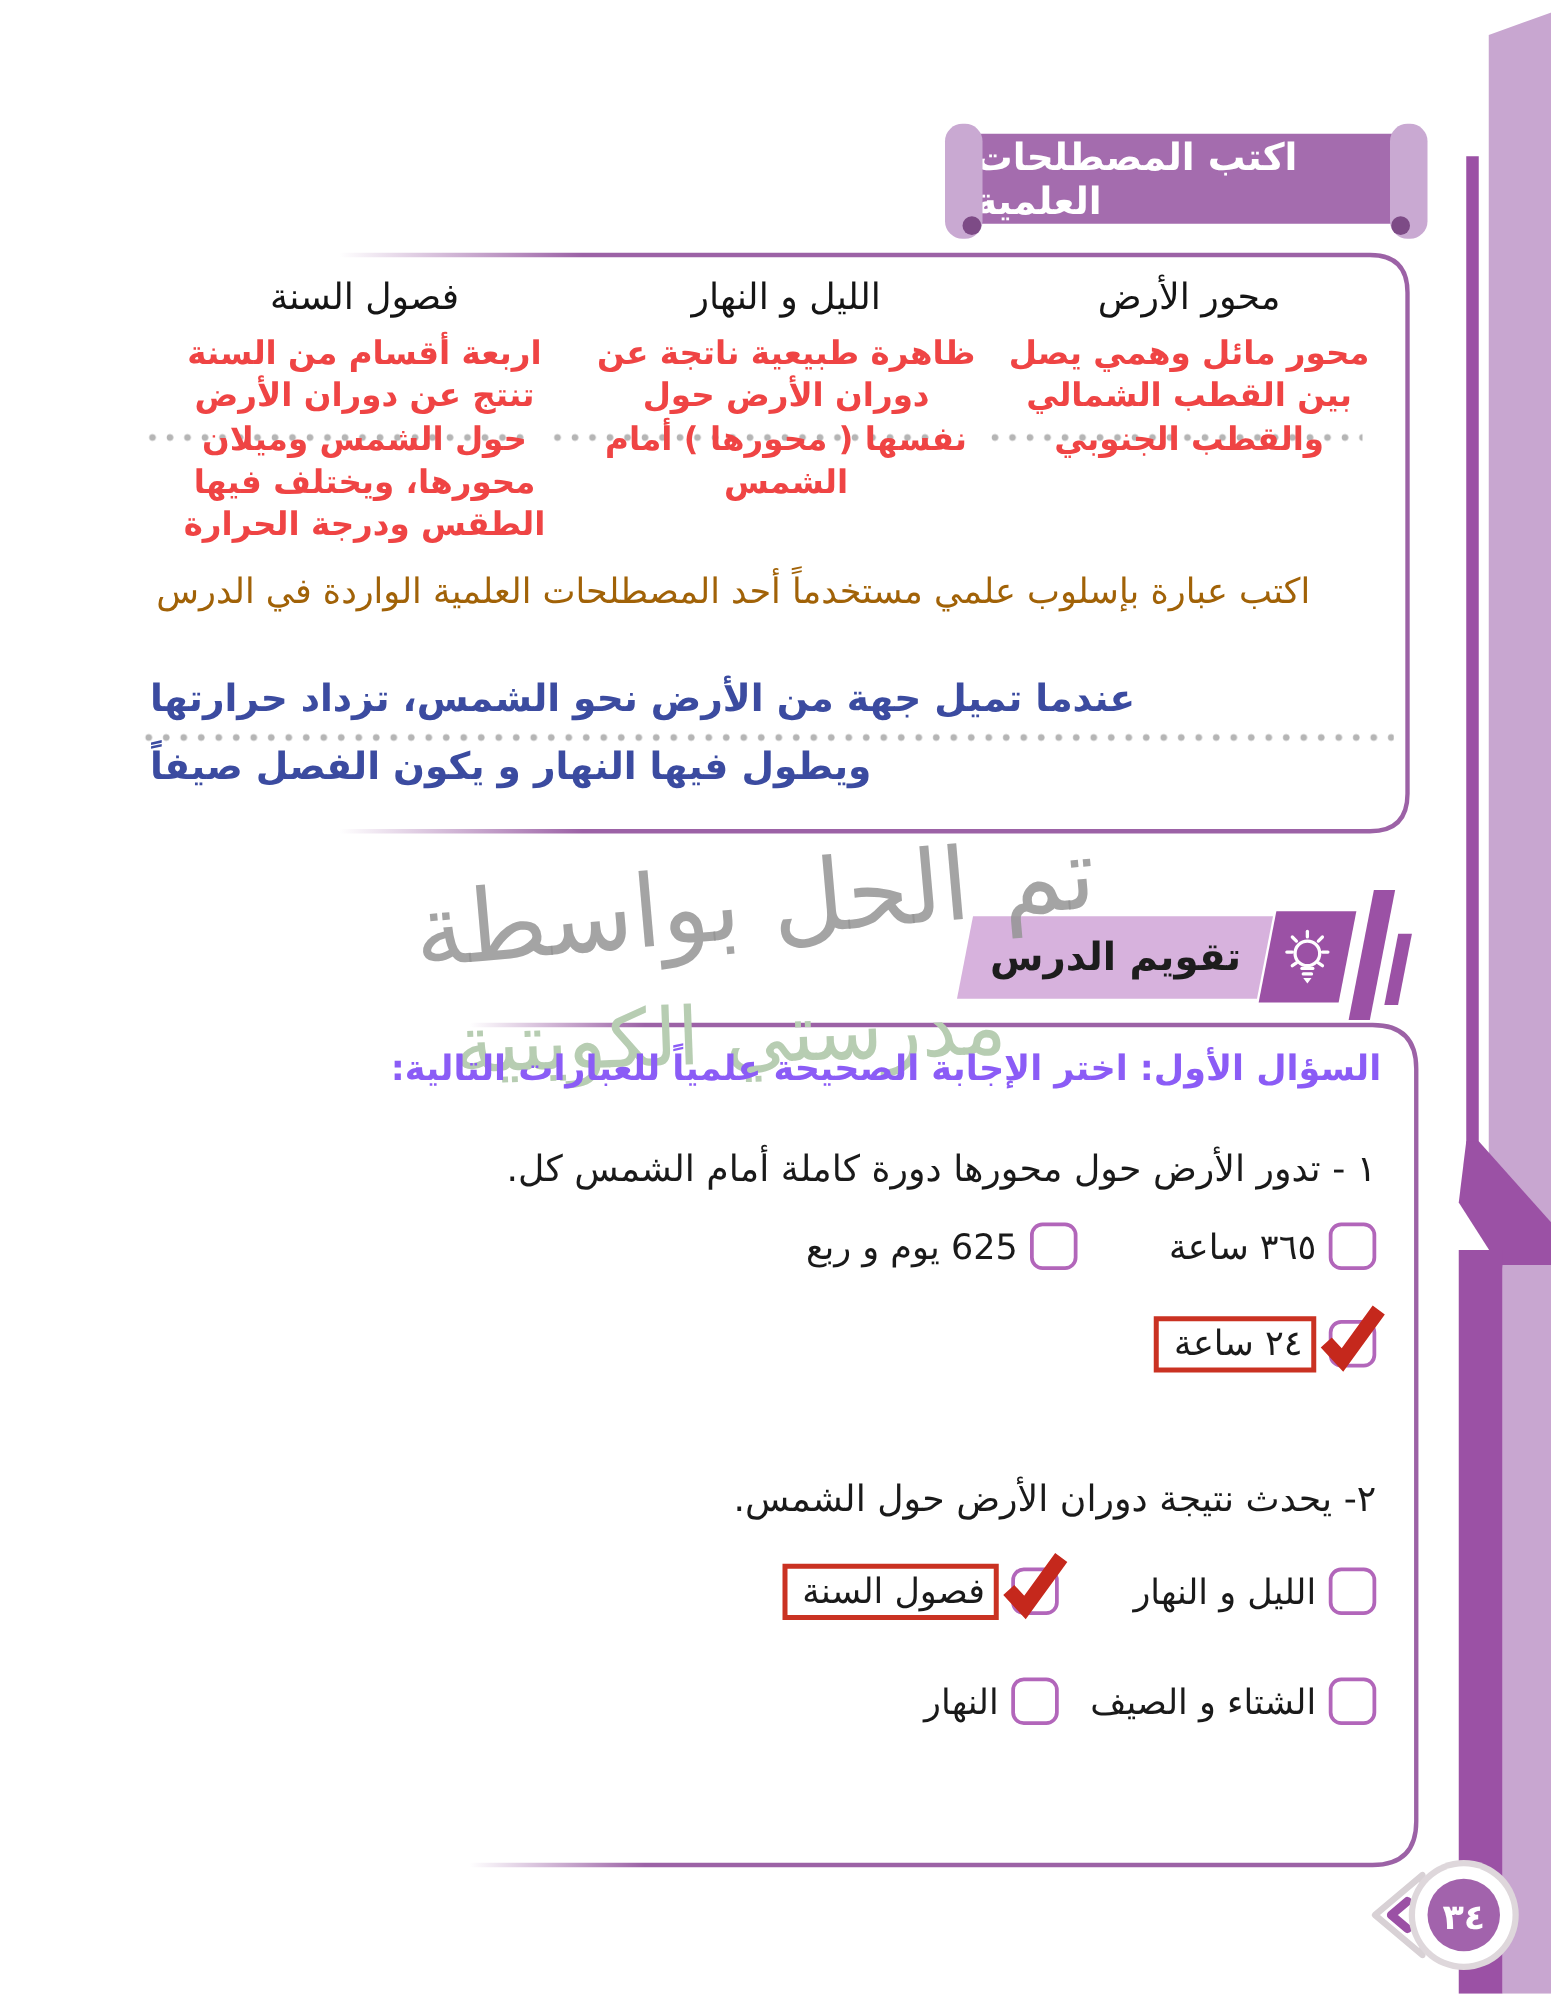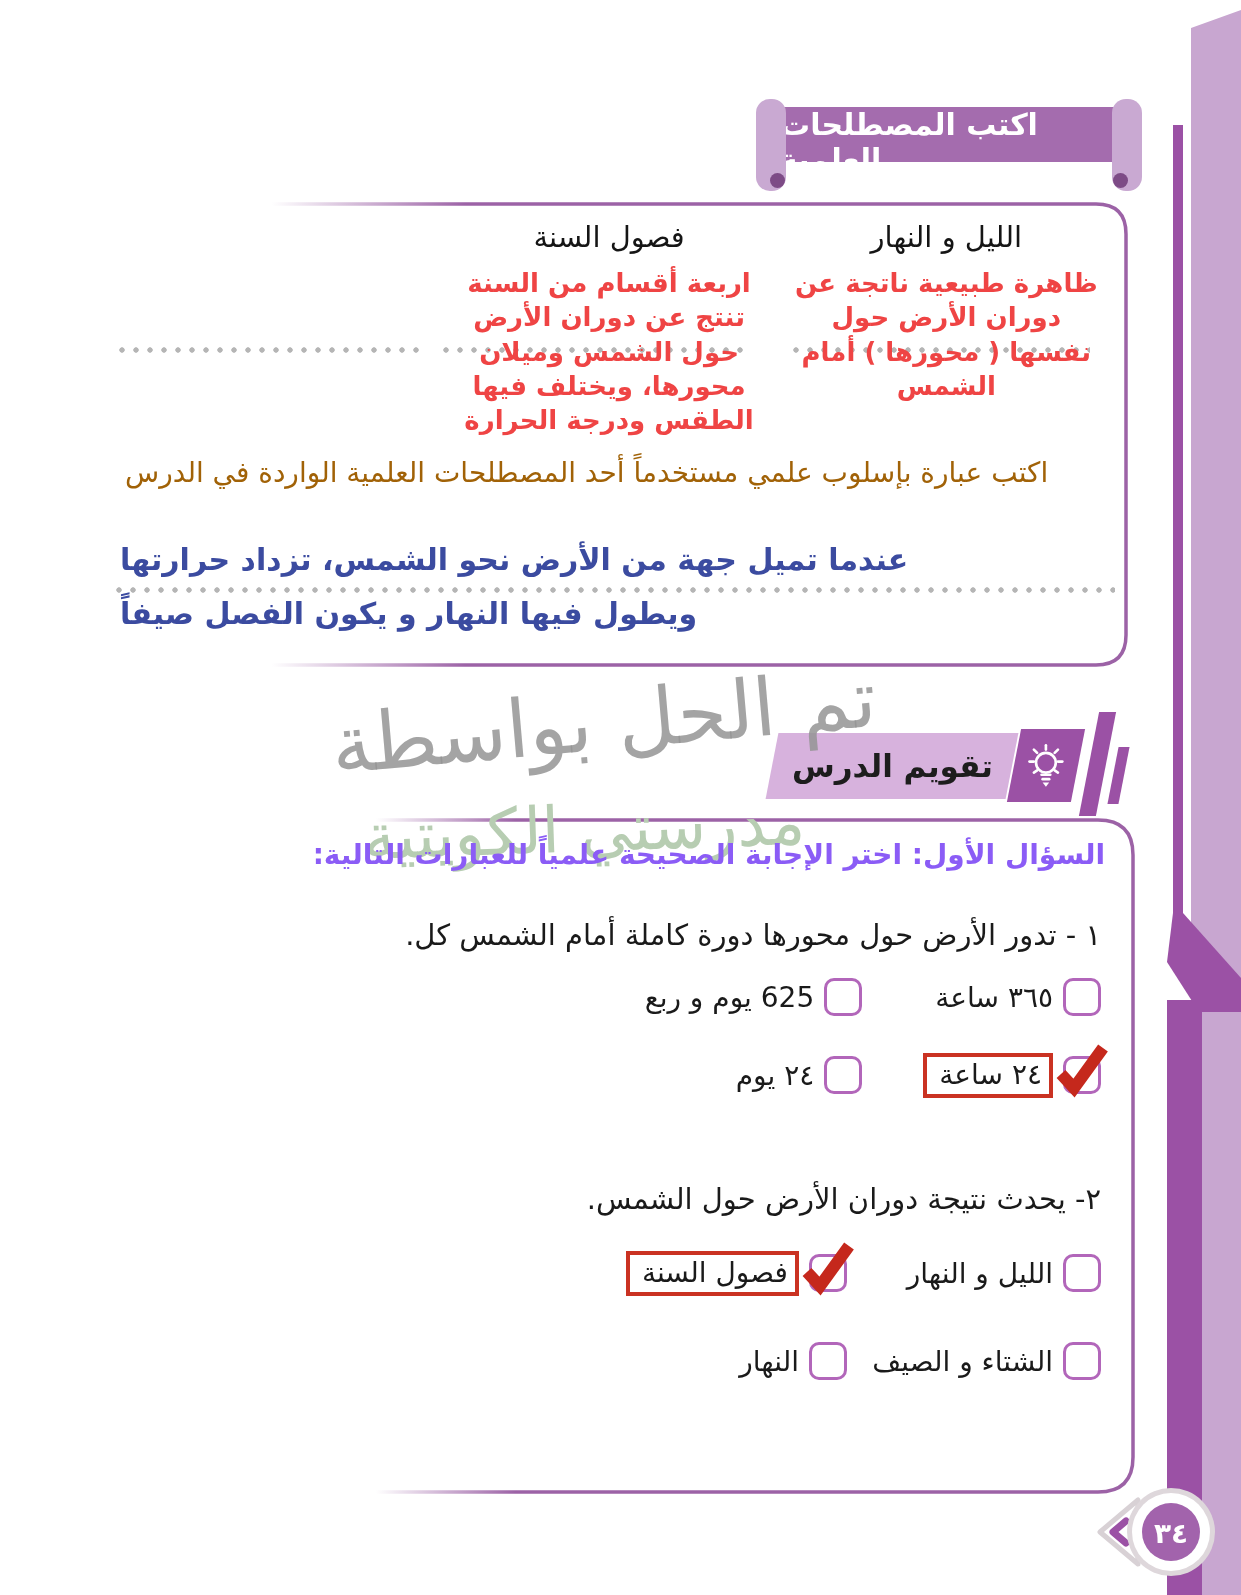--- a/index.html
+++ b/index.html
@@ -8,22 +8,22 @@
   .abs{position:absolute;}
   
   #sidebar-svg{left:0;top:0;z-index:0;}
   
   .scroll-roll{width:30px;height:92px;background:#c9a9d2;border-radius:14px;z-index:2;}
   .scroll-roll.left{left:756px;top:99px;}
   .scroll-roll.right{left:1112px;top:99px;}
   .scroll-roll::after{content:"";position:absolute;bottom:3px;width:15px;height:15px;border-radius:50%;background:#7d4b86;}
   .scroll-roll.left::after{right:1px;}
   .scroll-roll.right::after{left:1px;}
-  .scroll-body{left:780px;top:107px;width:338px;height:55px;background:#a46cae;border-radius:4px;z-index:1;
-               display:flex;align-items:flex-start;justify-content:center;}
+  .scroll-body{left:780px;top:107px;width:338px;height:72px;background:#a46cae;border-radius:4px;z-index:1;
+               display:flex;align-items:flex-end;justify-content:center;}
   .scroll-body span{color:#ffffff;font-size:30px;font-weight:bold;}
   
   .box-svg{left:0;top:0;z-index:1;}
   
   .terms-row{left:118px;top:220px;width:992px;display:flex;z-index:4;direction:rtl;}
   .term-col{text-align:center;}
   .term-col.c1{width:32%;}  .term-col.c2{width:33%;}  .term-col.c3{width:35%;}
   .term-head{font-size:29px;color:#151515;margin-bottom:12px;}
   .term-def{font-size:26px;font-weight:bold;color:#ef4444;line-height:1.32;padding:0 6px;}
   .dots{height:8px;z-index:1;background-image:radial-gradient(circle at 4px 4px,#b5b5b5 2.4px,transparent 3px);
@@ -85,20 +85,24 @@
     <linearGradient id="fade2" gradientUnits="userSpaceOnUse" x1="310" y1="0" x2="1133" y2="0">
       <stop offset="0" stop-color="#9c62a6" stop-opacity="0"></stop>
       <stop offset="0.08" stop-color="#9c62a6" stop-opacity="0"></stop>
       <stop offset="0.25" stop-color="#9c62a6" stop-opacity="1"></stop>
     </linearGradient>
   </defs>
   <path d="M185,204 H1096 Q1126,204 1126,234 V635 Q1126,665 1096,665 H185 Q155,665 155,635 V234 Q155,204 185,204 Z" fill="none" stroke="url(#fade1)" stroke-width="3.5"></path>
 </svg>
 
 <div class="abs terms-row">
+  <div class="term-col c1">
+    <div class="term-head">محور الأرض</div>
+    <div class="term-def">محور مائل وهمي يصل بين القطب الشمالي والقطب الجنوبي</div>
+  </div>
   <div class="term-col c2">
     <div class="term-head">الليل و النهار</div>
     <div class="term-def">ظاهرة طبيعية ناتجة عن دوران الأرض حول نفسها ( محورها ) أمام الشمس</div>
   </div>
   <div class="term-col c3">
     <div class="term-head">فصول السنة</div>
     <div class="term-def">اربعة أقسام من السنة تنتج عن دوران الأرض حول الشمس وميلان محورها، ويختلف فيها الطقس ودرجة الحرارة</div>
   </div>
 </div>
 
@@ -161,26 +165,20 @@
     <span class="cb-wrap">
       <span class="cb"></span>
       <svg class="check-svg" viewBox="0 0 58 58">
         <path d="M8,34 L21,48 L50,8" fill="none" stroke="#c5281c" stroke-width="12" stroke-linecap="butt"></path>
       </svg>
     </span>
     <span class="red-box">
       <span class="opt-label">٢٤ ساعة</span>
     </span>
   </div>
-  <div class="opt">
-    <span class="cb-wrap">
-        <span class="cb"></span>
-      </span>
-    <span class="opt-label">٢٤ يوم</span>
-  </div>
 </div>
 
 <div class="abs question q2">٢- يحدث نتيجة دوران الأرض حول الشمس.</div>
 <div class="abs opt-grid grid-q2">
   <div class="opt">
     <span class="cb-wrap">
         <span class="cb"></span>
       </span>
     <span class="opt-label">الليل و النهار</span>
   </div>

